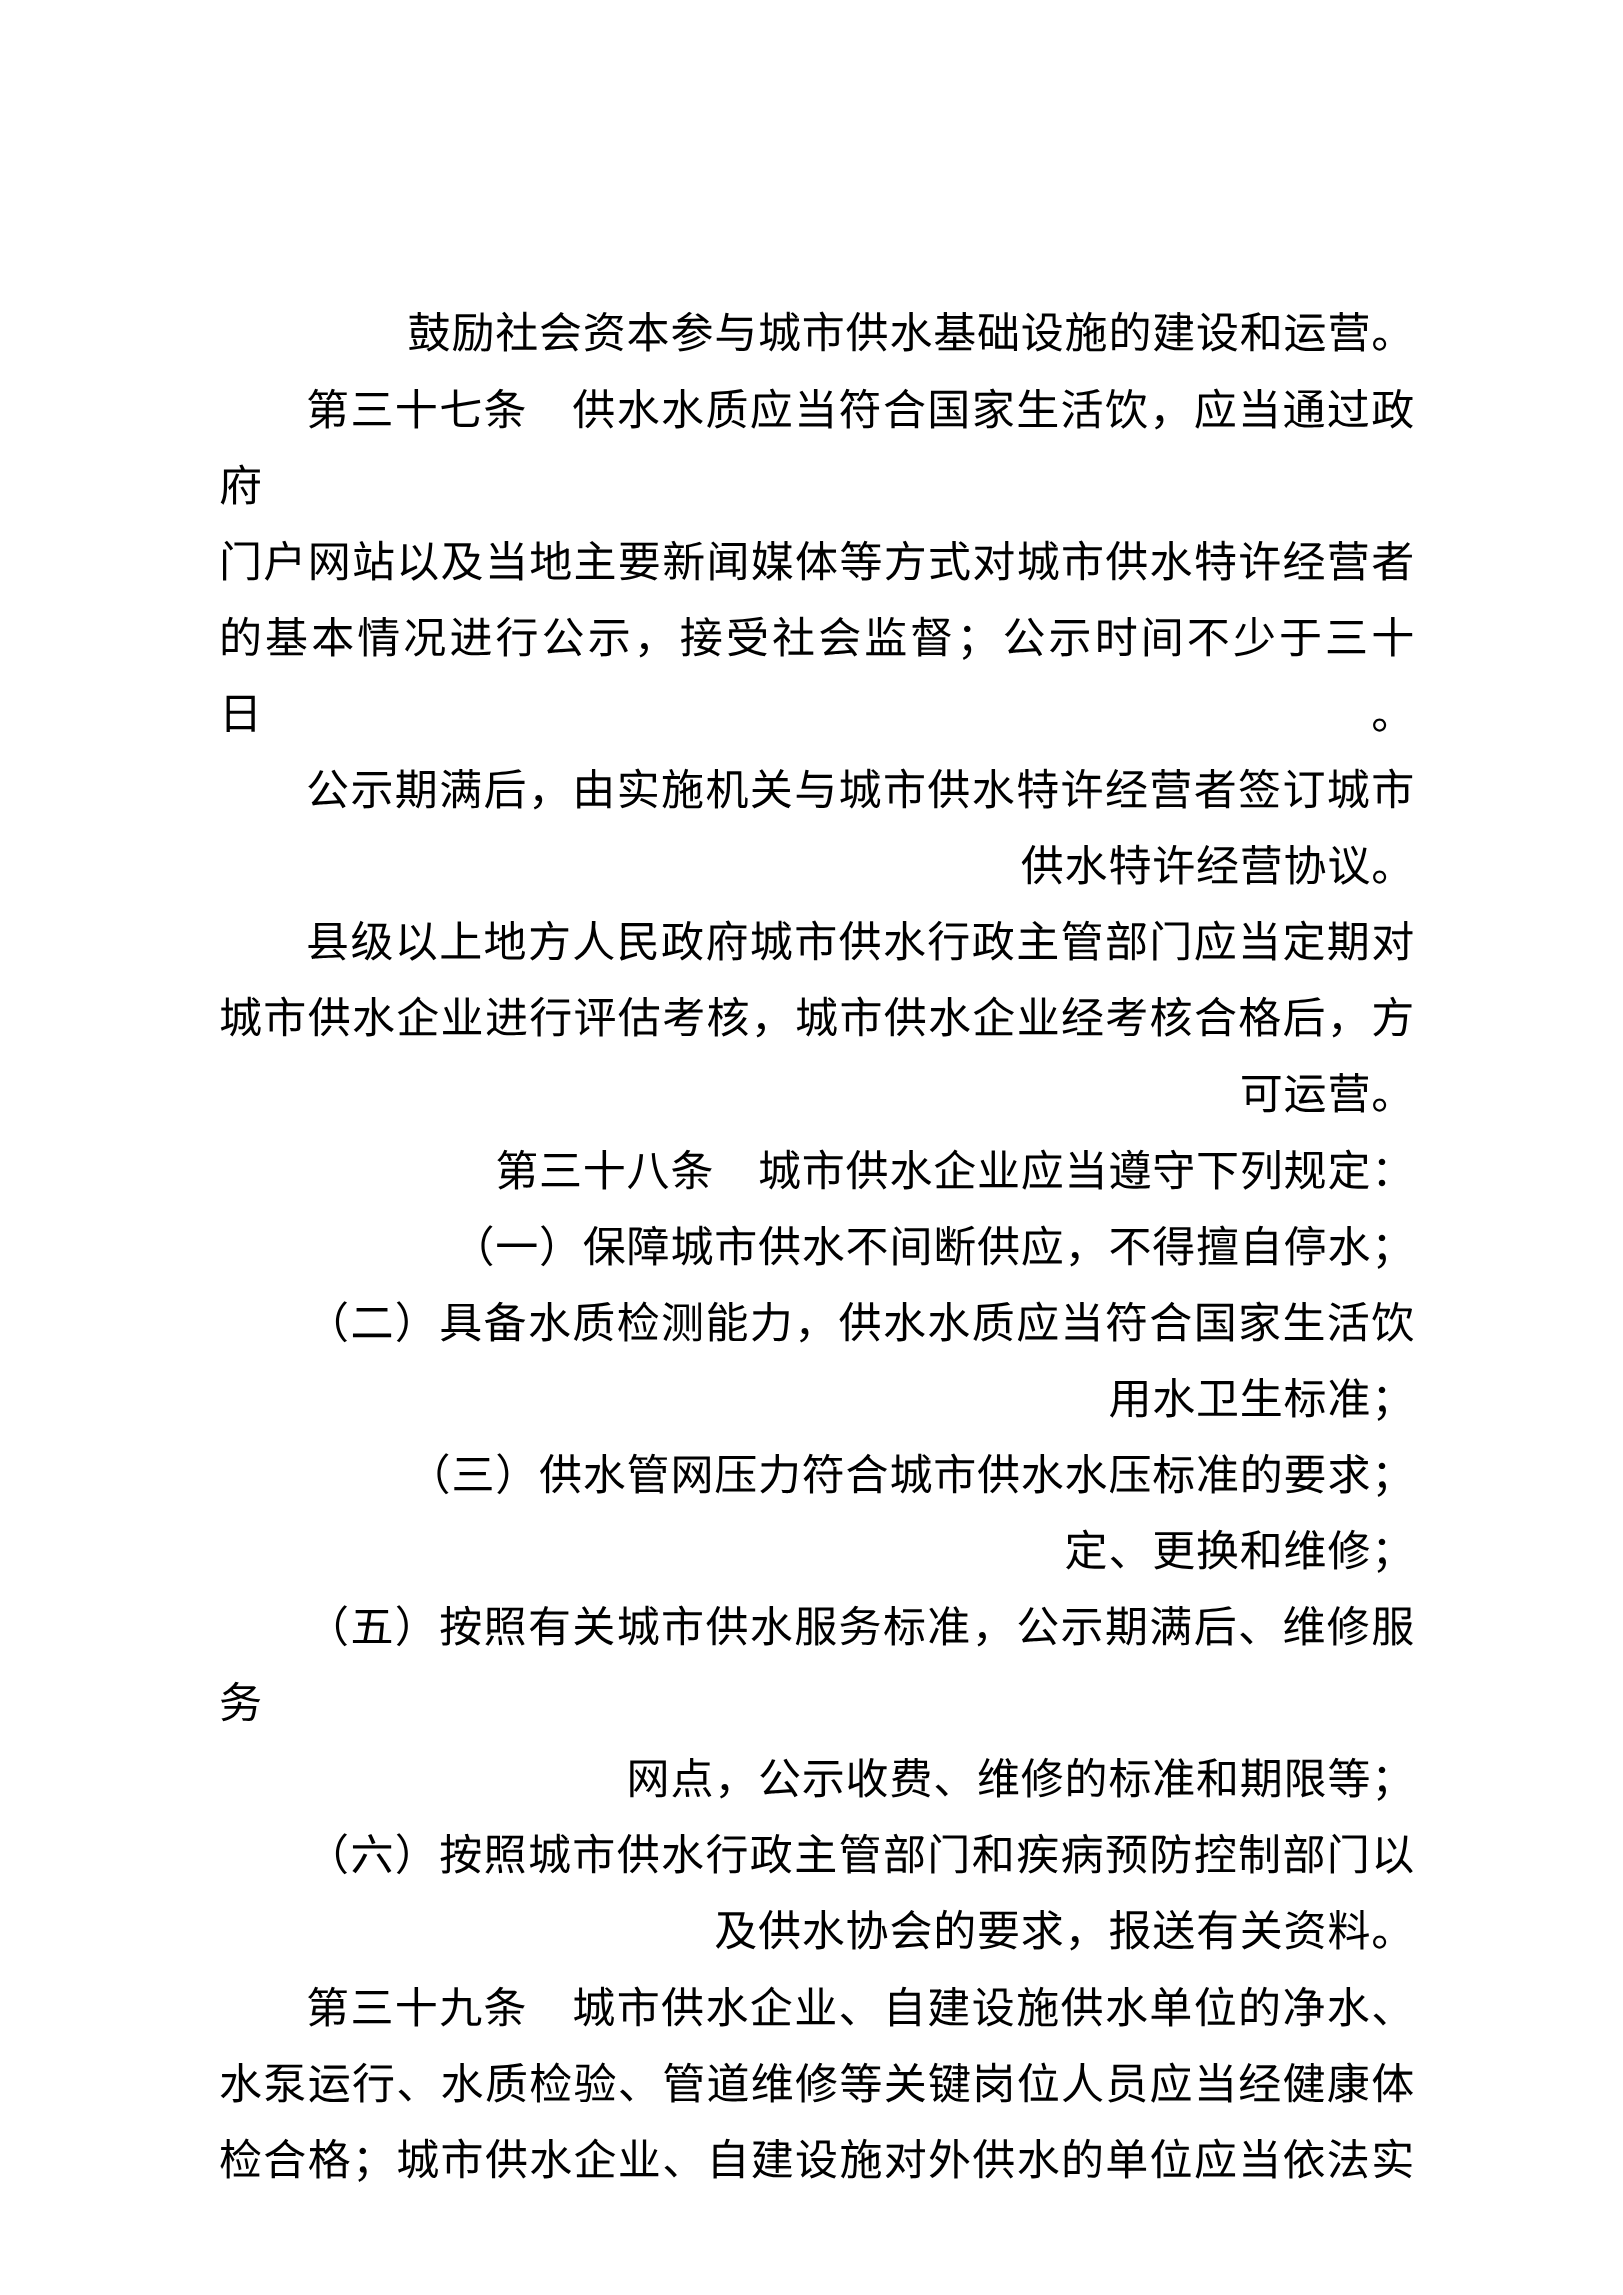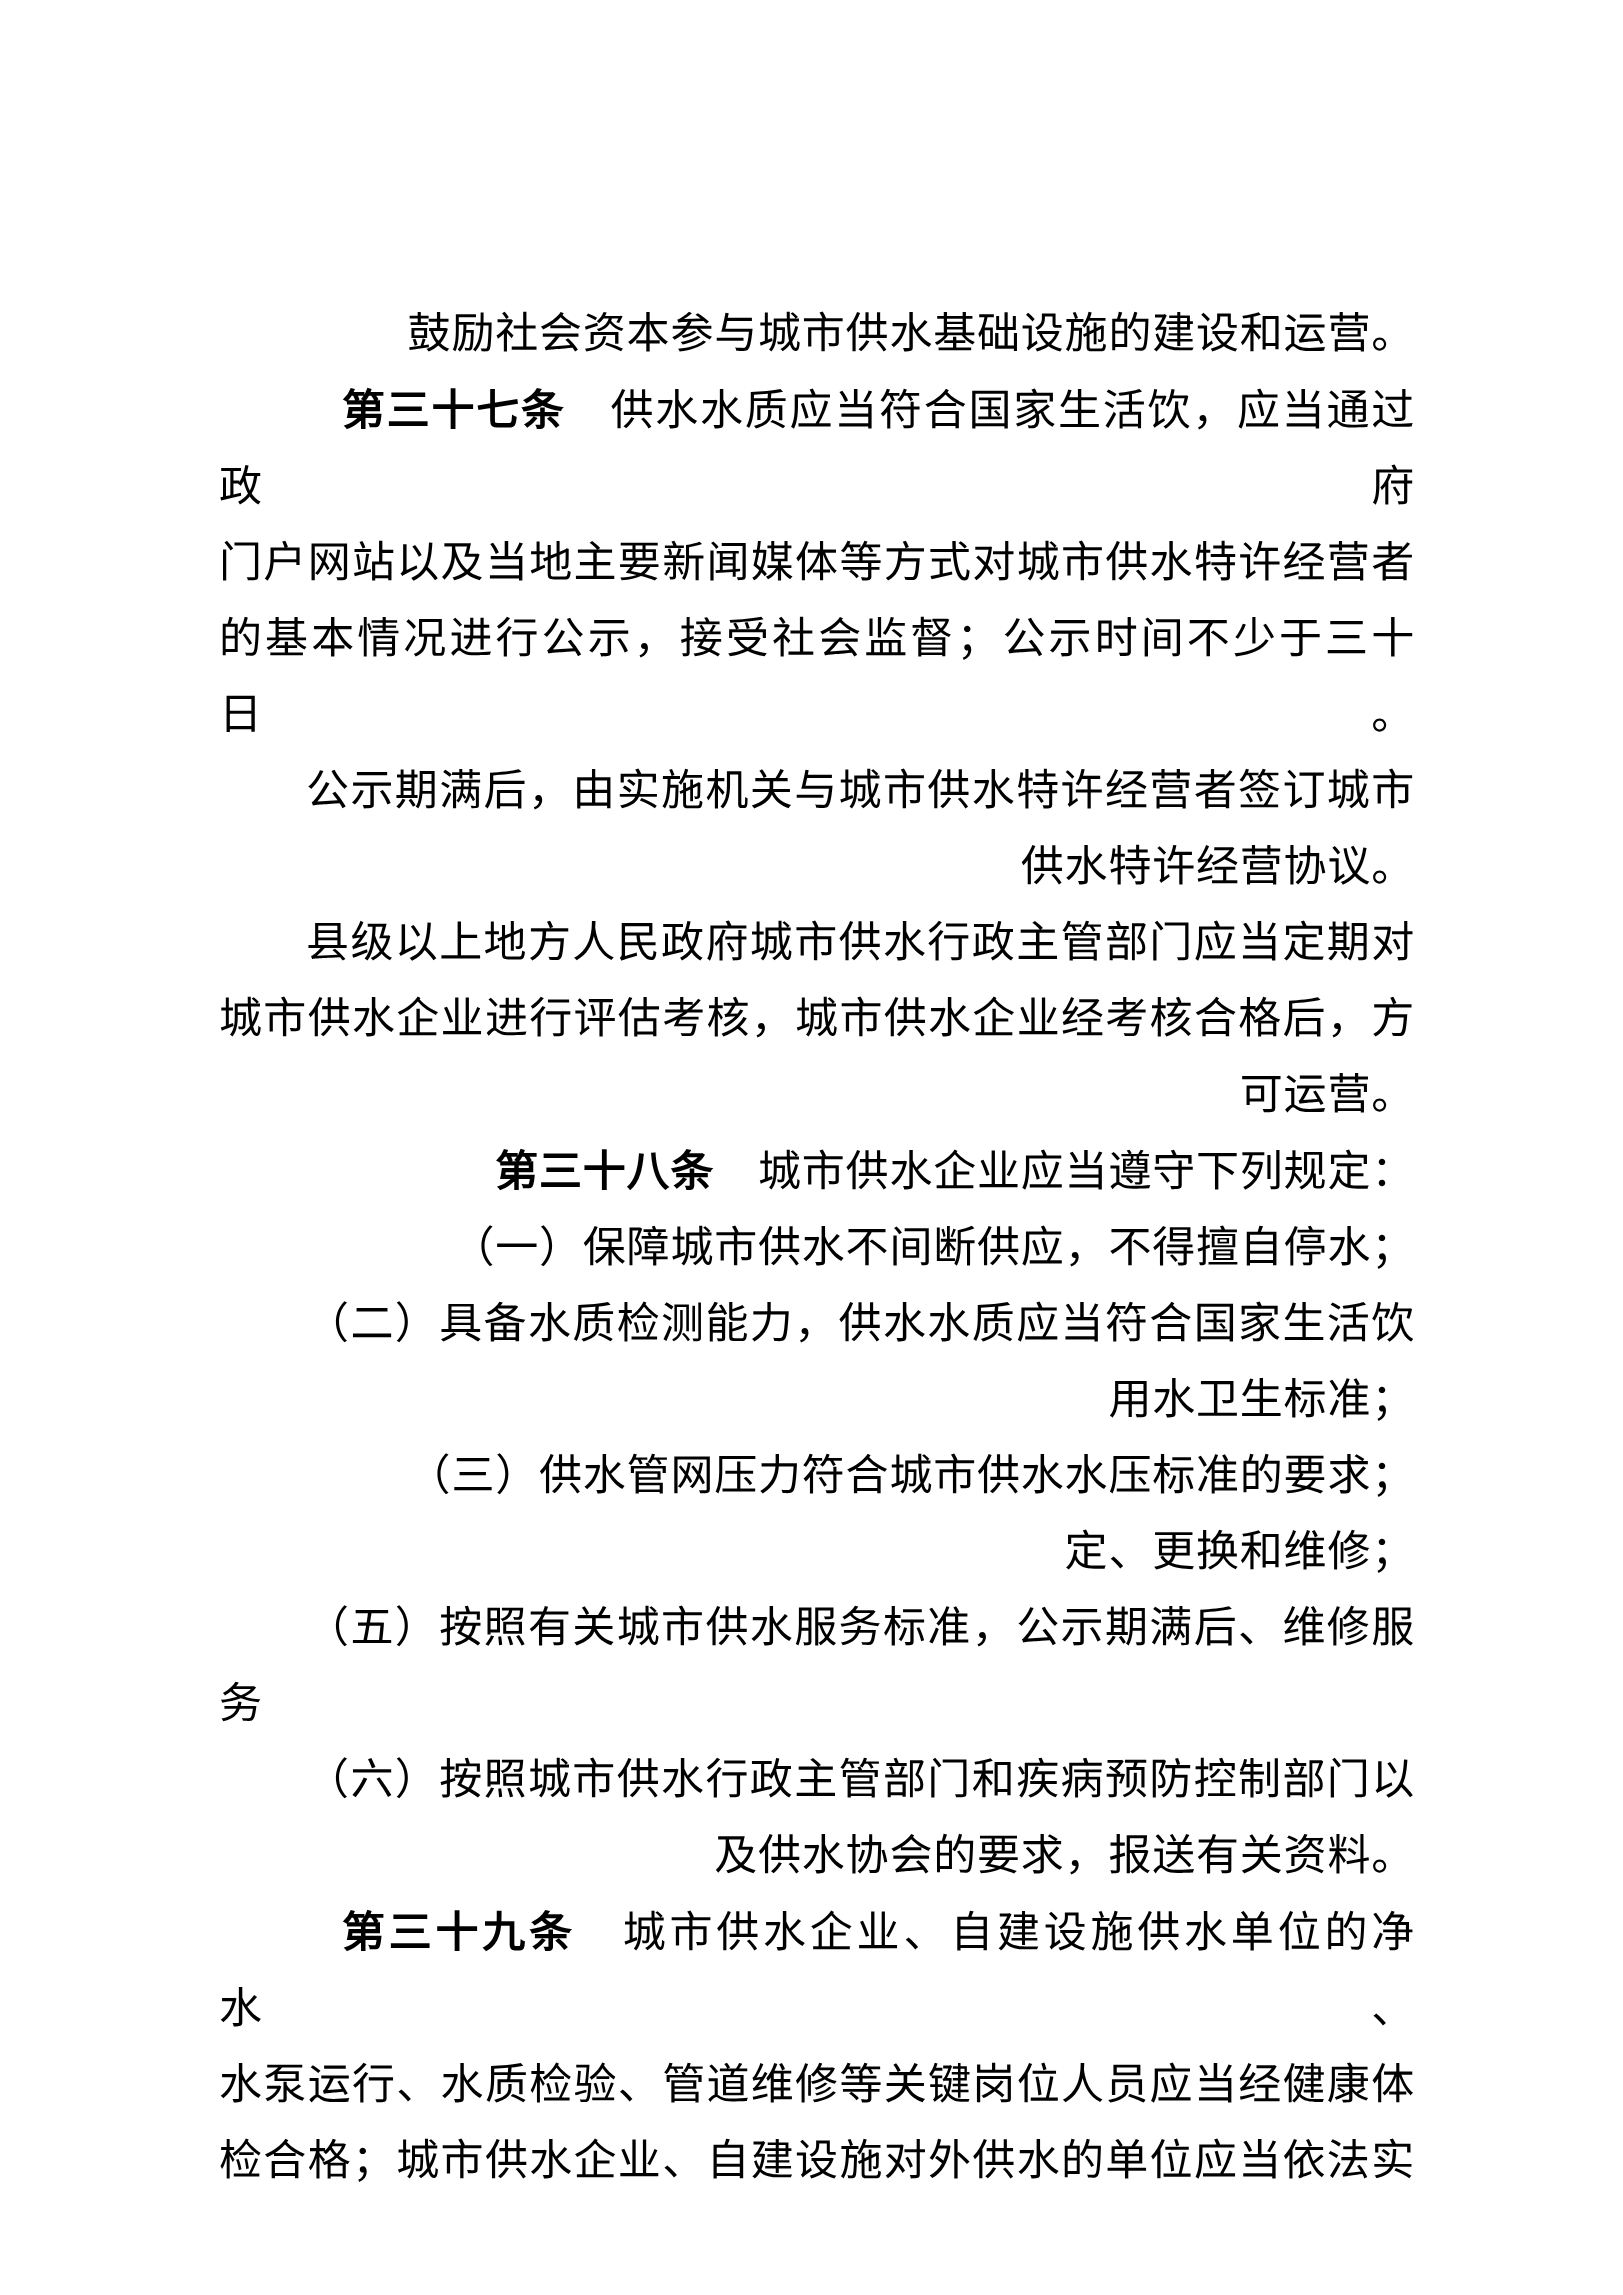--- a/index.html
+++ b/index.html
@@ -37,22 +37,21 @@
   }
   .line.fill {
     text-align: justify;
     text-align-last: justify;
   }
   .line.indent {
     text-indent: 87px;
   }
   .article-number {
     font-family: "Liberation Sans", "DejaVu Sans", sans-serif;
-    font-weight: 700;
-    margin-left: 36px;
+    font-weight: 400;
   }
   .body-text {
     font-weight: 400;
   }
 </style>
 </head>
 <body style="background: rgb(255, 255, 255);">
 
 <div class="page">
   <div class="document-body" style="color: rgb(0, 0, 0);">
@@ -65,20 +64,21 @@
       <div class="line indent fill"><span class="body-text">县级以上地方人民政府城市供水行政主管部门应当定期对</span></div>
       <div class="line fill"><span class="body-text">城市供水企业进行评估考核，城市供水企业经考核合格后，方</span></div>
       <div class="line"><span class="body-text">可运营。</span></div>
       <div class="line indent"><span class="article-number">第三十八条</span><span class="body-text">　城市供水企业应当遵守下列规定：</span></div>
       <div class="line indent"><span class="body-text">（一）保障城市供水不间断供应，不得擅自停水；</span></div>
       <div class="line indent fill"><span class="body-text">（二）具备水质检测能力，供水水质应当符合国家生活饮</span></div>
       <div class="line"><span class="body-text">用水卫生标准；</span></div>
       <div class="line indent"><span class="body-text">（三）供水管网压力符合城市供水水压标准的要求；</span></div>
       <div class="line"><span class="body-text">定、更换和维修；</span></div>
       <div class="line indent fill"><span class="body-text">（五）按照有关城市供水服务标准，公示期满后、维修服务</span></div>
+      <div class="line"><span class="body-text">网点，公示收费、维修的标准和期限等；</span></div>
       <div class="line indent fill"><span class="body-text">（六）按照城市供水行政主管部门和疾病预防控制部门以</span></div>
       <div class="line"><span class="body-text">及供水协会的要求，报送有关资料。</span></div>
       <div class="line indent fill"><span class="article-number">第三十九条</span><span class="body-text">　城市供水企业、自建设施供水单位的净水、</span></div>
       <div class="line fill"><span class="body-text">水泵运行、水质检验、管道维修等关键岗位人员应当经健康体</span></div>
       <div class="line fill"><span class="body-text">检合格；城市供水企业、自建设施对外供水的单位应当依法实</span></div>
     </div>
 </div>
 
 
 </body></html>

